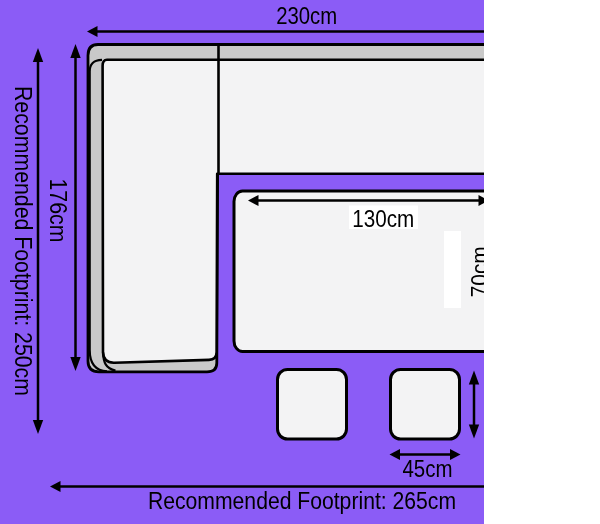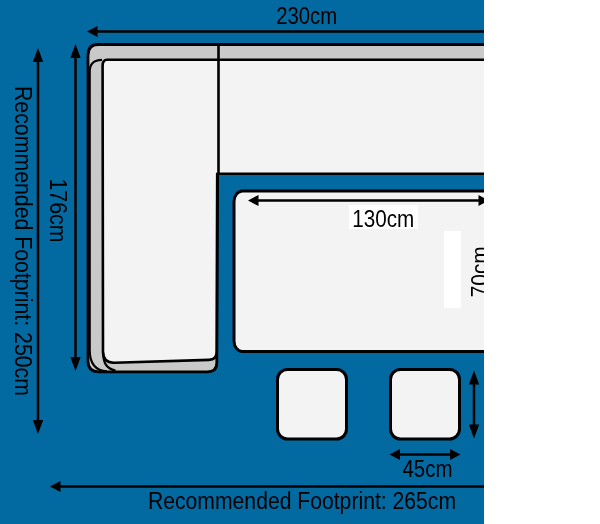--- a/index.html
+++ b/index.html
@@ -1,16 +1,16 @@
 <!DOCTYPE html>
 <html><head>
 <meta charset="utf-8">
 <style>
   html,body{margin:0;padding:0;background:#ffffff;}
-  .page{position:relative;width:484px;height:524px;background:#0369a1;overflow:hidden;text-align:right;}
+  .page{position:relative;width:484px;height:524px;background:#8b5cf6;overflow:hidden;text-align:right;}
   svg{position:absolute;top:0;left:0;}
   text{font-family:"Liberation Sans",sans-serif;fill:#000000;}
 </style>
 </head>
 <body>
 <div class="page">
 <svg width="600" height="524" viewBox="0 0 600 524">
 
   <g>
     <path d="M 98,44.5 L 521,44.5 Q 531.5,44.5 531.5,55 L 531.5,163 Q 531.5,173.7 521,173.7

